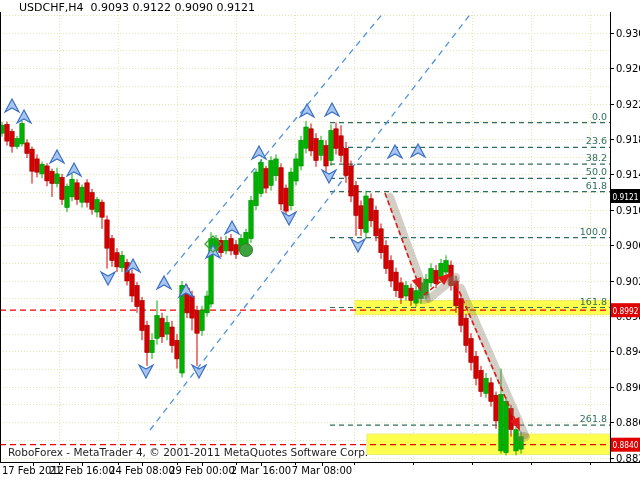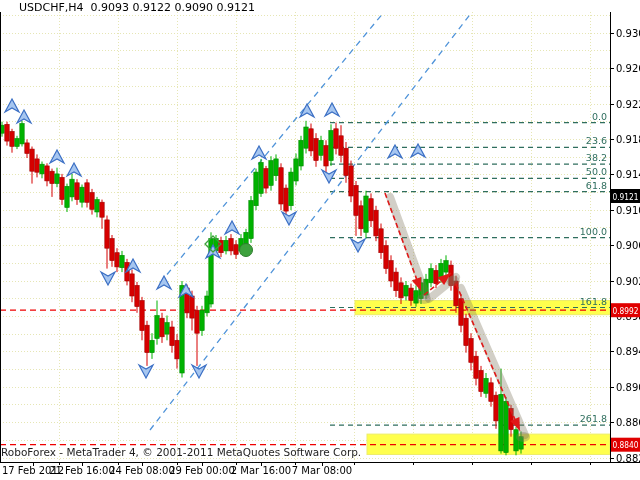--- a/index.html
+++ b/index.html
@@ -1,19 +1,19 @@
 <!DOCTYPE html>
 <html><head>
 <meta charset="utf-8">
 <style>
   html,body{margin:0;padding:0;background:#fff;}
   .stage{position:relative;width:640px;height:480px;background:#ffffff;overflow:hidden;
          font-family:"DejaVu Sans","Liberation Sans",sans-serif;}
   .chart-title{position:absolute;left:3px;top:1px;font-size:11px;color:#000;white-space:pre;z-index:5;margin-left:16px;}
-  .watermark{position:absolute;left:1px;top:446px;font-size:10.5px;color:#1e1e1e;white-space:pre;z-index:5;text-align:right;}
+  .watermark{position:absolute;left:8px;top:446px;font-size:10.5px;color:#1e1e1e;white-space:pre;z-index:5;text-align:right;}
   svg{position:absolute;left:0;top:0;}
 </style>
 </head>
 <body>
 
 <div class="stage">
   <svg id="chart" width="640" height="480">
       <g stroke="#E6E6B4" stroke-width="1" stroke-dasharray="1,2" shape-rendering="crispEdges">
         <line x1="59.5" y1="12" x2="59.5" y2="462"></line>
         <line x1="118.5" y1="12" x2="118.5" y2="462"></line>

